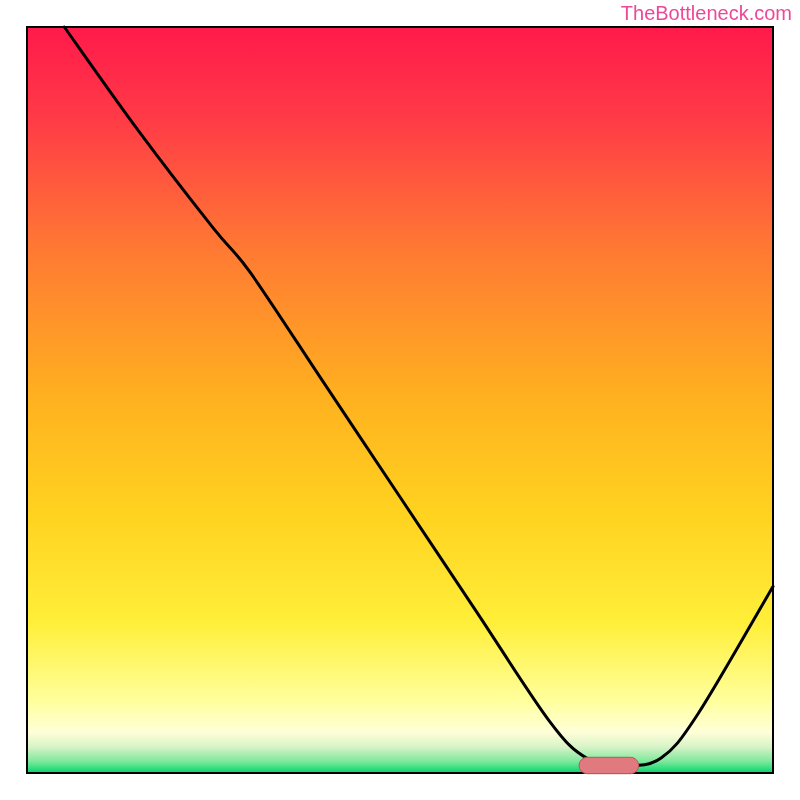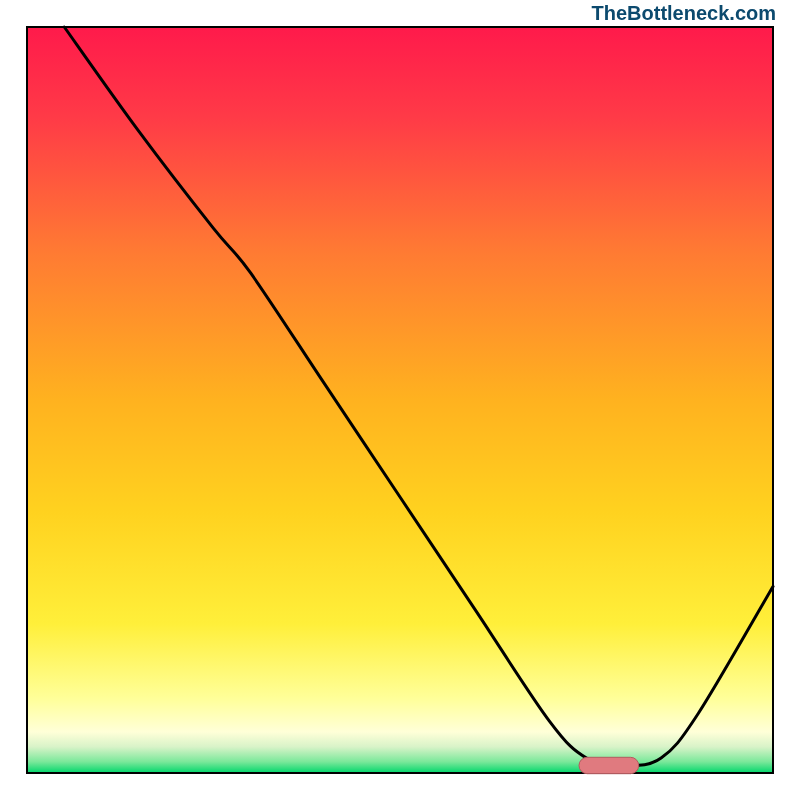--- a/index.html
+++ b/index.html
@@ -1,17 +1,17 @@
 <!DOCTYPE html>
 <html><head>
 <meta charset="utf-8">
 <style>
   html,body{margin:0;padding:0;width:800px;height:800px;overflow:hidden;background:#fff;font-family:Arial,Helvetica,sans-serif}
   .wrap{position:relative;width:800px;height:800px}
-  .attribution{position:absolute;top:2px;right:24px;font-size:20px;color:#0c4a6e;font-weight:700}
+  .attribution{position:absolute;top:2px;right:8px;font-size:20px;color:#ec4899;font-weight:400}
   svg{position:absolute;top:0;left:0}
 </style>
 </head>
 <body>
 <div class="wrap">
 
 <svg width="800" height="800" viewBox="0 0 800 800" preserveAspectRatio="none">
   <defs>
     <linearGradient id="bg" x1="0" y1="0" x2="0" y2="1">
       <stop offset="0" stop-color="#ff1a4b"></stop>

